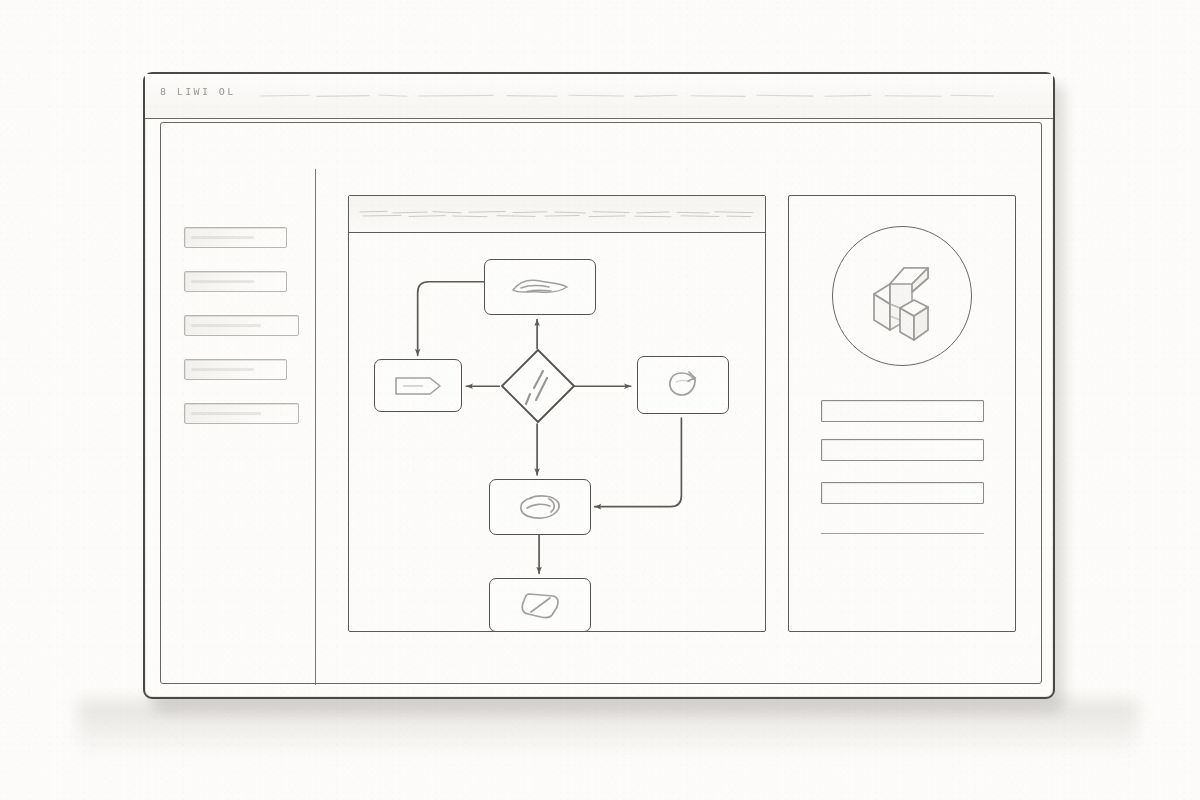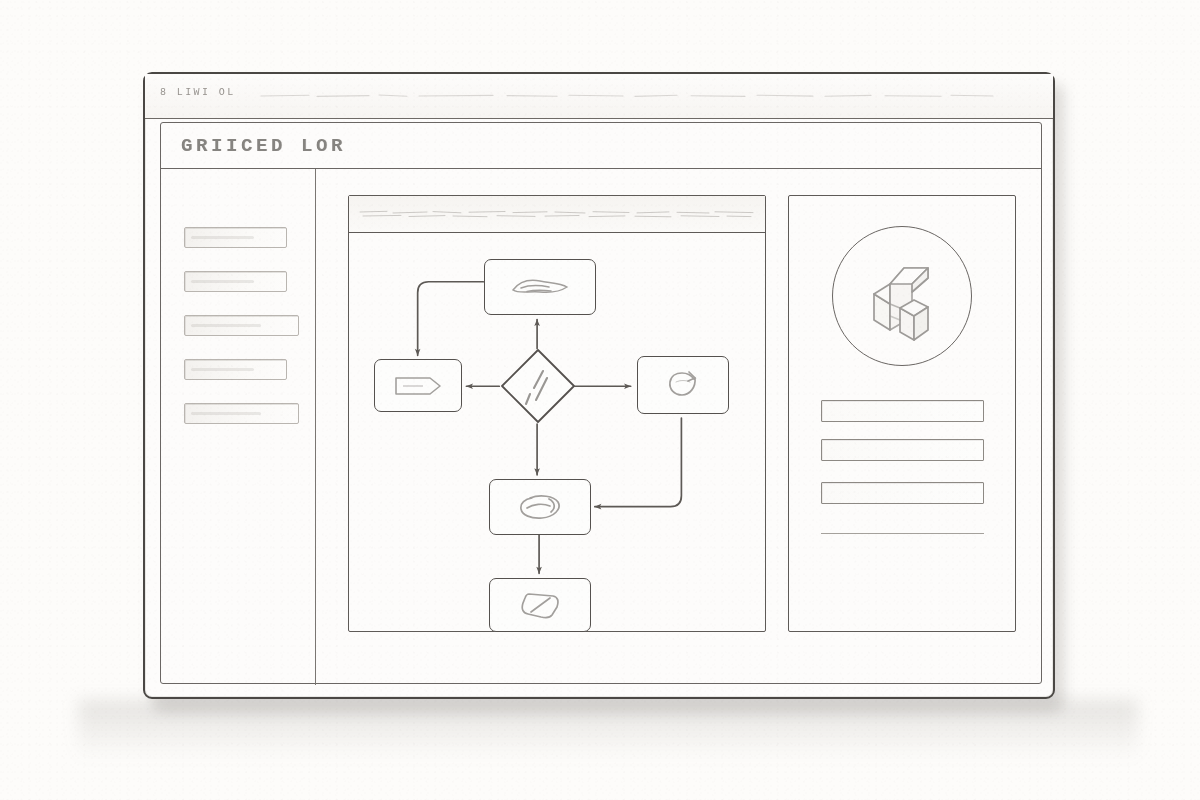--- a/index.html
+++ b/index.html
@@ -265,23 +265,20 @@
       <g stroke="#9b9792" stroke-width="1.1" fill="none" stroke-linecap="round">
         <path d="M4 6 L52 5.2 M60 6.4 L112 5.6 M122 5 L150 6.2 M162 6 L236 5.4"></path>
         <path d="M250 5.6 L300 6.3 M312 5.2 L366 6 M378 6.4 L420 5.3 M434 5.8 L488 6.4"></path>
         <path d="M500 5.2 L556 6.1 M568 6.3 L614 5.4 M628 5.7 L684 6.2 M694 5.3 L736 6"></path>
       </g>
     </svg>
   </div>
 
   <div id="chrome-panel">
 
-    <div id="header-band">
-      <div id="page-title">GRIICED LOR</div>
-    </div>
 
     <nav id="sidebar">
       <div class="nav-item">
         <span class="sr"></span>
       </div>
       <div class="nav-item">
         <span class="sr"></span>
       </div>
       <div class="nav-item nav-wide">
         <span class="sr"></span>

